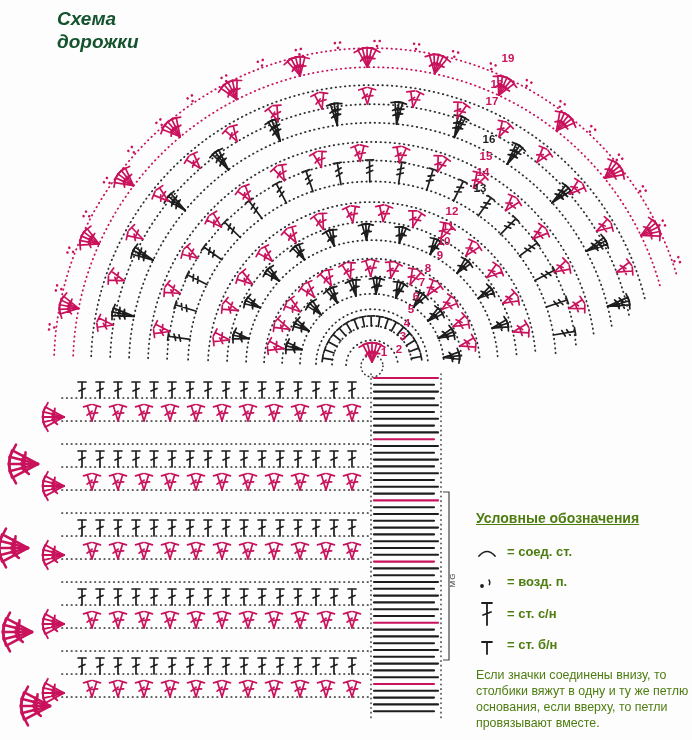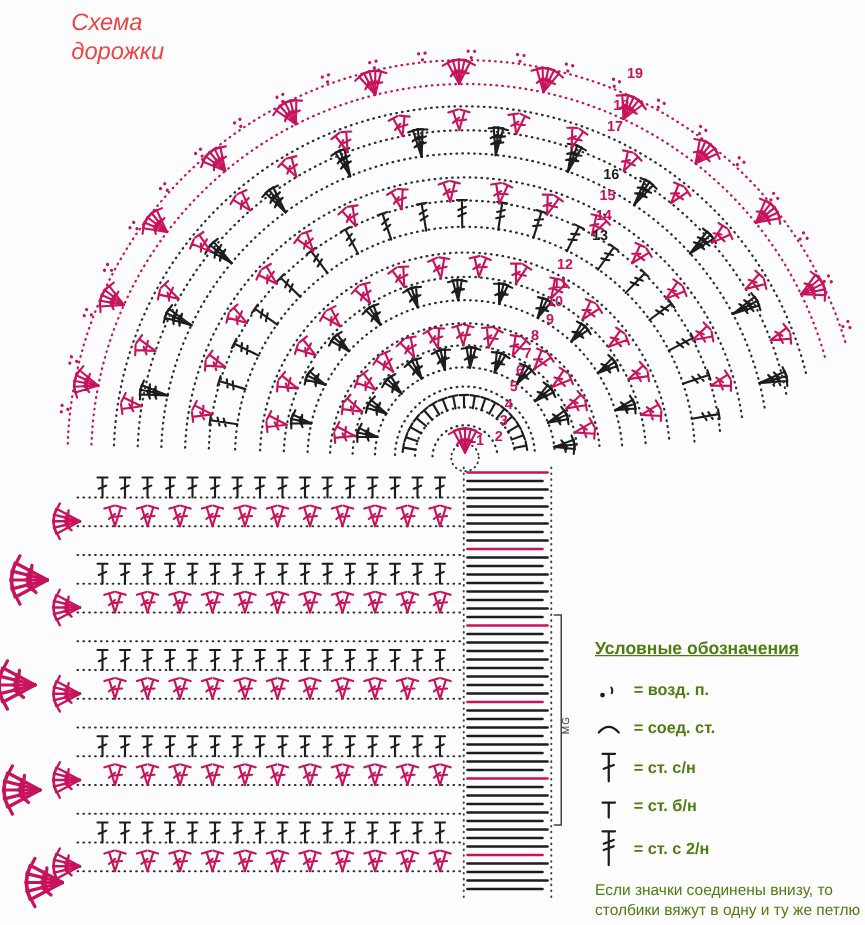--- a/index.html
+++ b/index.html
@@ -1,21 +1,21 @@
 <!DOCTYPE html>
 <html><head>
 <meta charset="utf-8">
 <style>
   html,body{margin:0;padding:0;background:#e9e9e9;}
   .page{position:relative;width:692px;height:740px;background:#fdfdfd;overflow:hidden;
         font-family:"Liberation Sans",sans-serif;}
   #diagram{position:absolute;left:0;top:0;}
   #diagram text{font-family:"Liberation Sans",sans-serif;}
   .title{position:absolute;left:57px;top:8px;width:112px;font-size:19px;line-height:1.2;
-         font-weight:400;font-style:italic;color:#ef4444;}
+         font-weight:700;font-style:italic;color:#14532d;}
   .legend{position:absolute;left:476px;top:510px;width:214px;color:#4d7c0f;}
   .legend-heading{font-size:14px;font-weight:700;text-decoration:underline;margin-bottom:13px;}
   .legend-item{display:flex;align-items:center;gap:9px;margin-bottom:5px;min-height:25px;}
   .sym{width:22px;display:flex;justify-content:center;align-items:flex-end;}
   .lab{font-size:13px;font-weight:700;}
   .note{font-size:12.4px;line-height:1.3;margin:10px 0 16px 0;font-weight:500;}
 </style>
 </head>
 <body>
 
@@ -1374,60 +1374,52 @@
         <text x="399" y="353" font-size="11.5" font-weight="700" fill="#c9125c" text-anchor="middle">2</text>
         <text x="384" y="356" font-size="11.5" font-weight="700" fill="#c9125c" text-anchor="middle">1</text>
       </g>
     </svg>
 
   <div class="legend">
     <div class="legend-heading">Условные обозначения</div>
 
     <div class="legend-item">
       <span class="sym">
+        <svg width="22" height="20">
+            <path d="M3,14 Q11,5 19,14" stroke="#1d1d1d" stroke-width="1.7" fill="none" stroke-linecap="round"></path>
+          </svg>
+      </span>
+      <span class="lab">= соед. ст.</span>
+    </div>
+
+    <div class="legend-item">
+      <span class="sym">
         <svg width="22" height="22">
             <circle cx="6" cy="15" r="1.9" fill="#1d1d1d"></circle>
             <path d="M13,9 q1.6,2.2 0.4,4.6" stroke="#1d1d1d" stroke-width="1.5" fill="none" stroke-linecap="round"></path>
           </svg>
       </span>
       <span class="lab">= возд. п.</span>
-    </div>
-
-    <div class="legend-item">
-      <span class="sym">
-        <svg width="22" height="20">
-            <path d="M3,14 Q11,5 19,14" stroke="#1d1d1d" stroke-width="1.7" fill="none" stroke-linecap="round"></path>
-          </svg>
-      </span>
-      <span class="lab">= соед. ст.</span>
     </div>
 
     <div class="legend-item">
       <span class="sym">
         <svg width="22" height="28">
             <path d="M11,26 V4 M6,4 H16 M7,16 L15,13" stroke="#1d1d1d" stroke-width="1.8" fill="none" stroke-linecap="round"></path>
           </svg>
       </span>
       <span class="lab">= ст. с/н</span>
     </div>
 
     <div class="legend-item">
       <span class="sym">
         <svg width="22" height="22">
             <path d="M11,20 V8 M6,8 H16" stroke="#1d1d1d" stroke-width="1.8" fill="none" stroke-linecap="round"></path>
           </svg>
       </span>
       <span class="lab">= ст. б/н</span>
     </div>
 
-    <div class="legend-item">
-      <span class="sym">
-        <svg width="22" height="32">
-            <path d="M11,30 V3 M6,3 H16 M7,13 L15,10 M7,18 L15,15" stroke="#1d1d1d" stroke-width="1.8" fill="none" stroke-linecap="round"></path>
-          </svg>
-      </span>
-      <span class="lab">= ст. с 2/н</span>
-    </div>
 
     <p class="note">Если значки соединены внизу, то столбики вяжут в одну и ту же петлю основания, если вверху, то петли провязывают вместе.</p>
   </div>
 
 </div>
 
 </body></html>

